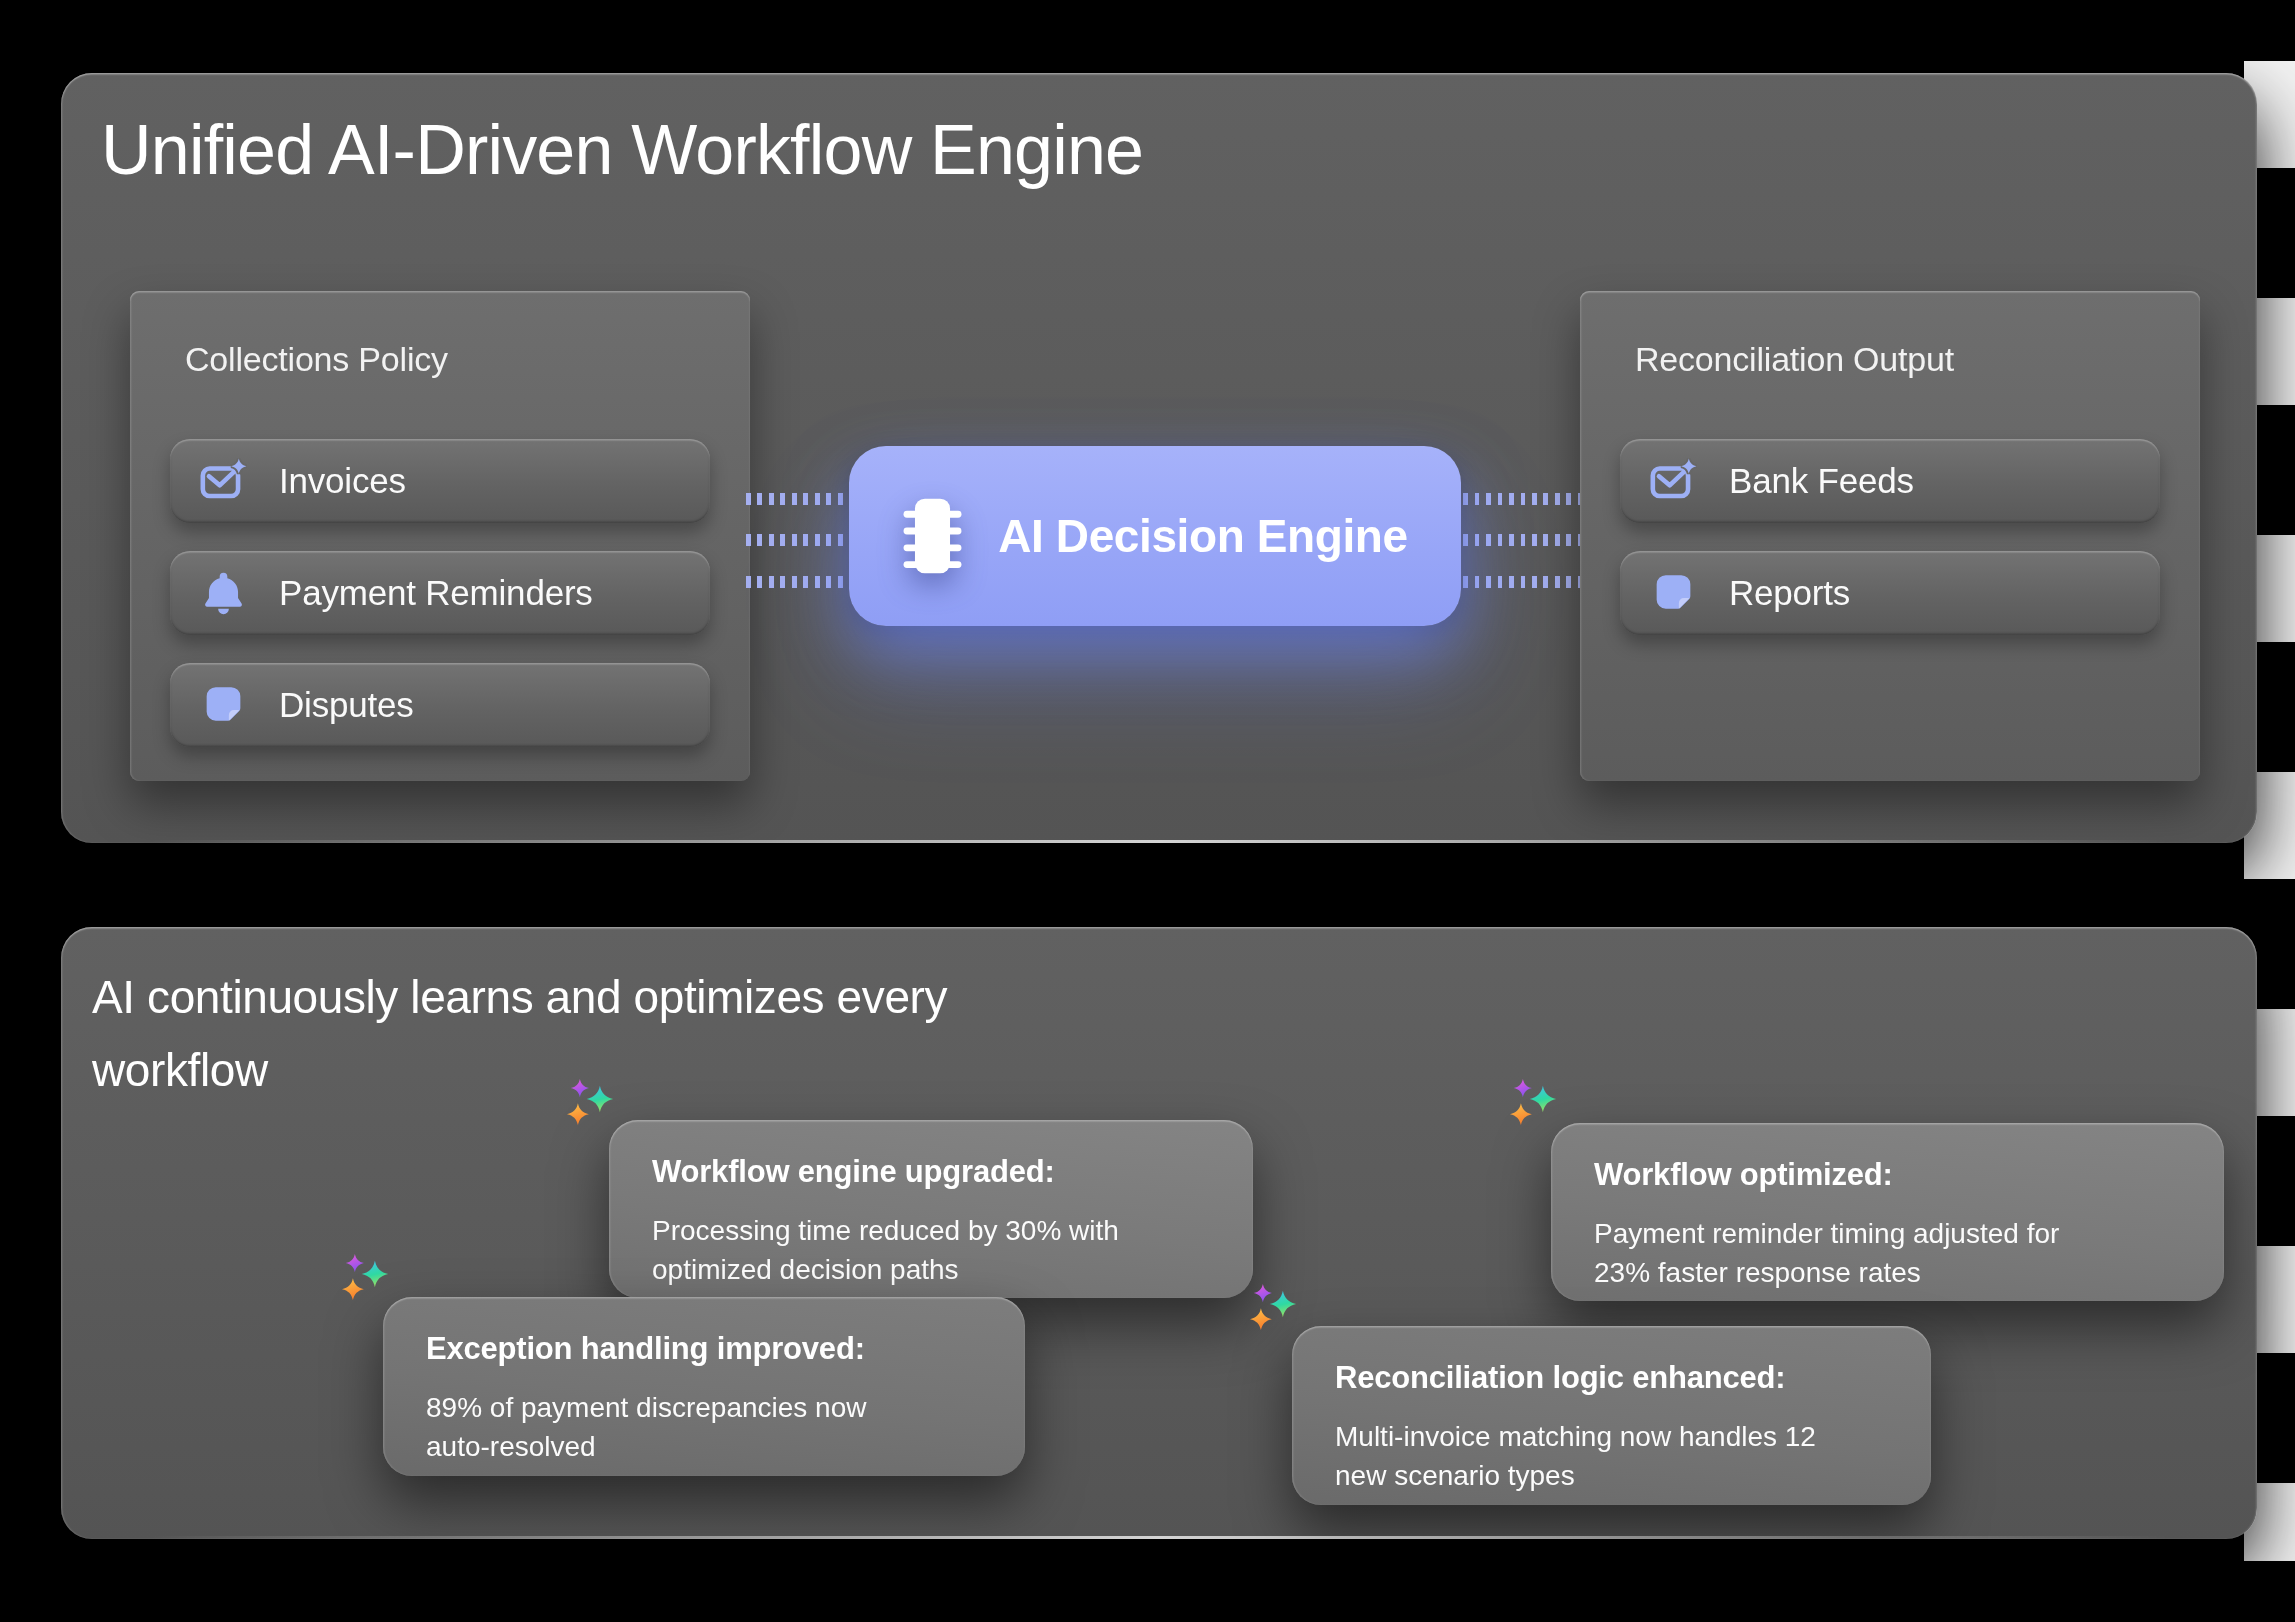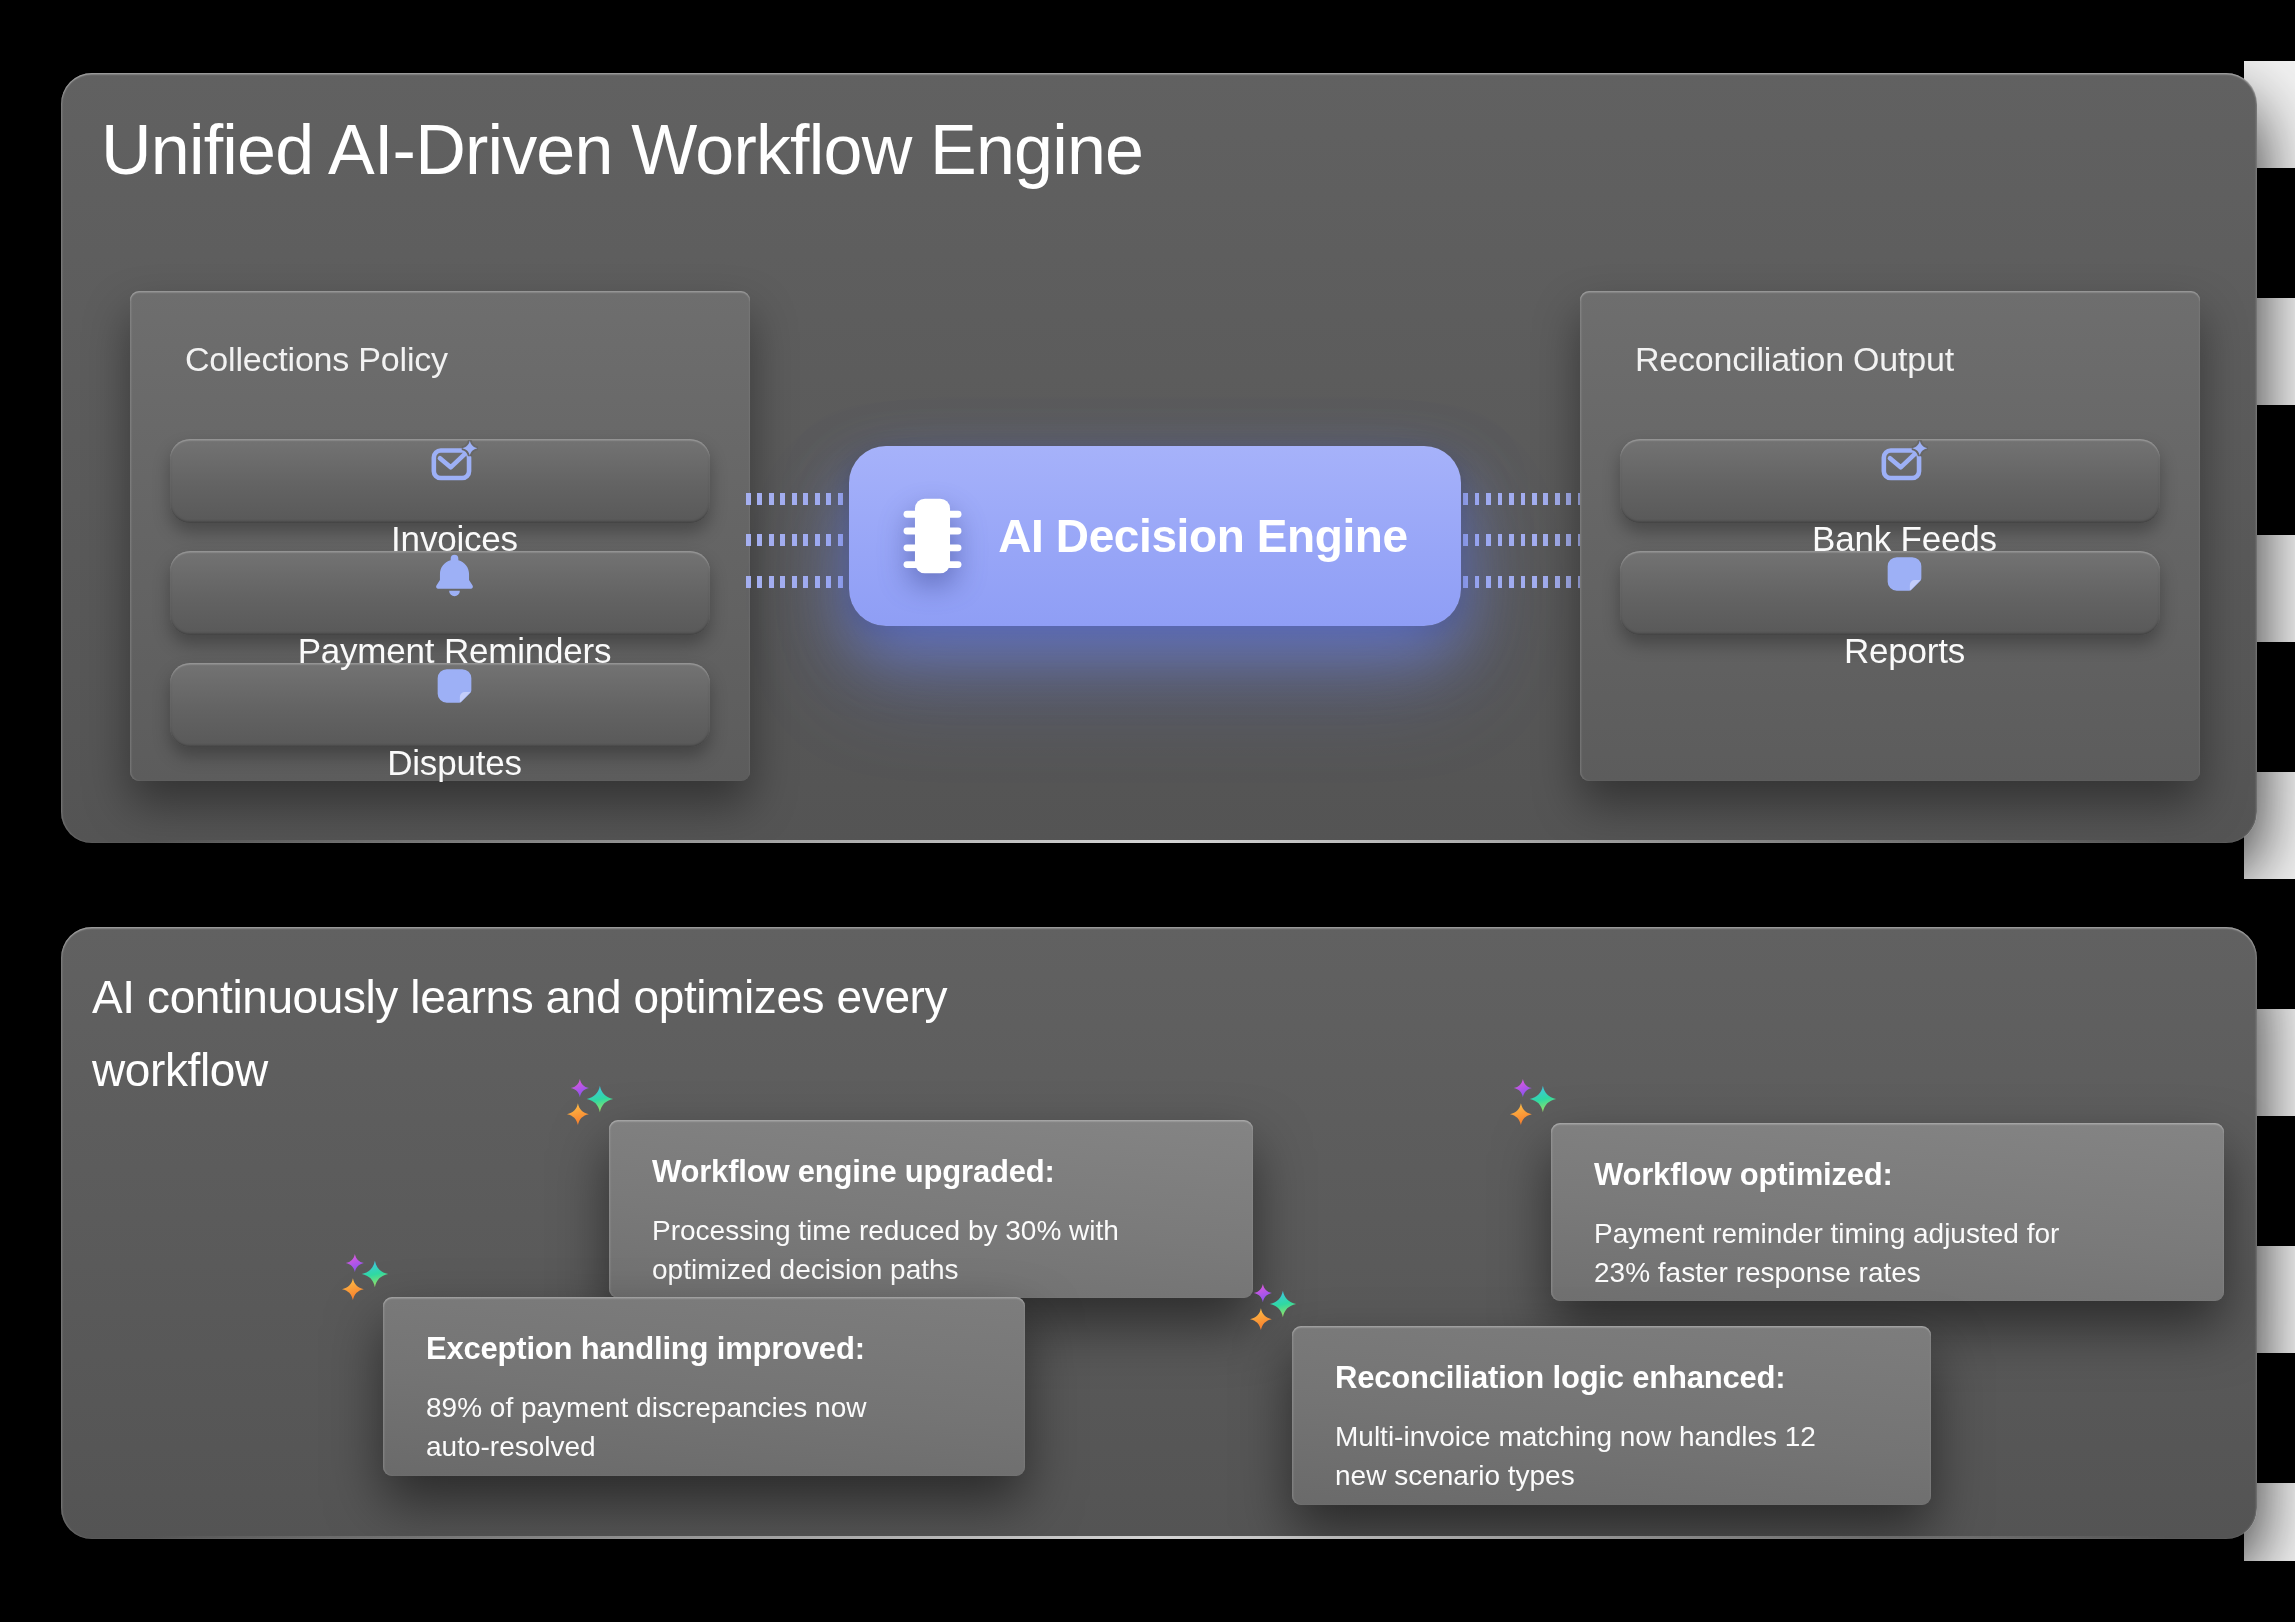--- a/index.html
+++ b/index.html
@@ -50,21 +50,20 @@
   }
   .rows { position:absolute; left:40px; top:148px; width:540px; }
   .pill {
     width:540px; height:84px; border-radius:20px; margin-bottom:28px;
     display:flex; align-items:center; gap:31px; padding-left:29px;
     background:linear-gradient(180deg,#737373 0%,#636363 55%,#595959 100%);
     box-shadow:
       inset 0 1.5px 1.5px rgba(255,255,255,.28),
       inset 0 -1.5px 2.3px rgba(0,0,0,.28),
       0 9.2px 17px rgba(0,0,0,.28);
-    flex-direction: column;
   }
   .pill-label { font-size:35px; font-weight:400; color:#fafafa; letter-spacing:-0.2px; white-space:nowrap; }
   .pill .icn { width:49px; height:49px; flex:0 0 49px; }
 
   
   .engine {
     position:absolute; left:788px; top:373px; width:612px; height:180px;
     border-radius:37px;
     background:linear-gradient(180deg,#a6b2fa 0%,#97a5f7 60%,#8f9ef5 100%);
     display:flex; align-items:center; justify-content:center; gap:35px;
@@ -85,21 +84,21 @@
   .dash.l { left:685px; width:103px; }
   .dash.r { left:1402px; width:117px; }
   .dy1 { top:420px; } .dy2 { top:461px; } .dy3 { top:503px; }
 
   
   .bp-heading {
     position:absolute; left:31px; top:34px;
     font-size:46px; font-weight:500; color:#ffffff; letter-spacing:-0.4px; line-height:73px;
   }
   .tooltip {
-    position:absolute; border-radius:9px; padding:34px 43px 0 43px;
+    position:absolute; border-radius:29px; padding:34px 43px 0 43px;
     background:linear-gradient(185deg,#848484 0%,#7a7a7a 55%,#707070 100%);
     box-shadow:
       inset 0 1.5px 1.5px rgba(255,255,255,.30),
       inset 1.5px 0 1.5px rgba(255,255,255,.10),
       0 26px 54px rgba(0,0,0,.50);
   }
   .tooltip.darker { background:linear-gradient(185deg,#7d7d7d 0%,#747474 55%,#6a6a6a 100%); }
   .tt-title { font-size:31px; font-weight:700; color:#ffffff; letter-spacing:-0.2px; margin-bottom:21.4px; white-space:nowrap; }
   .tt-line  { font-size:28px; font-weight:400; color:#fbfbfb; line-height:39px; white-space:nowrap; }
 

